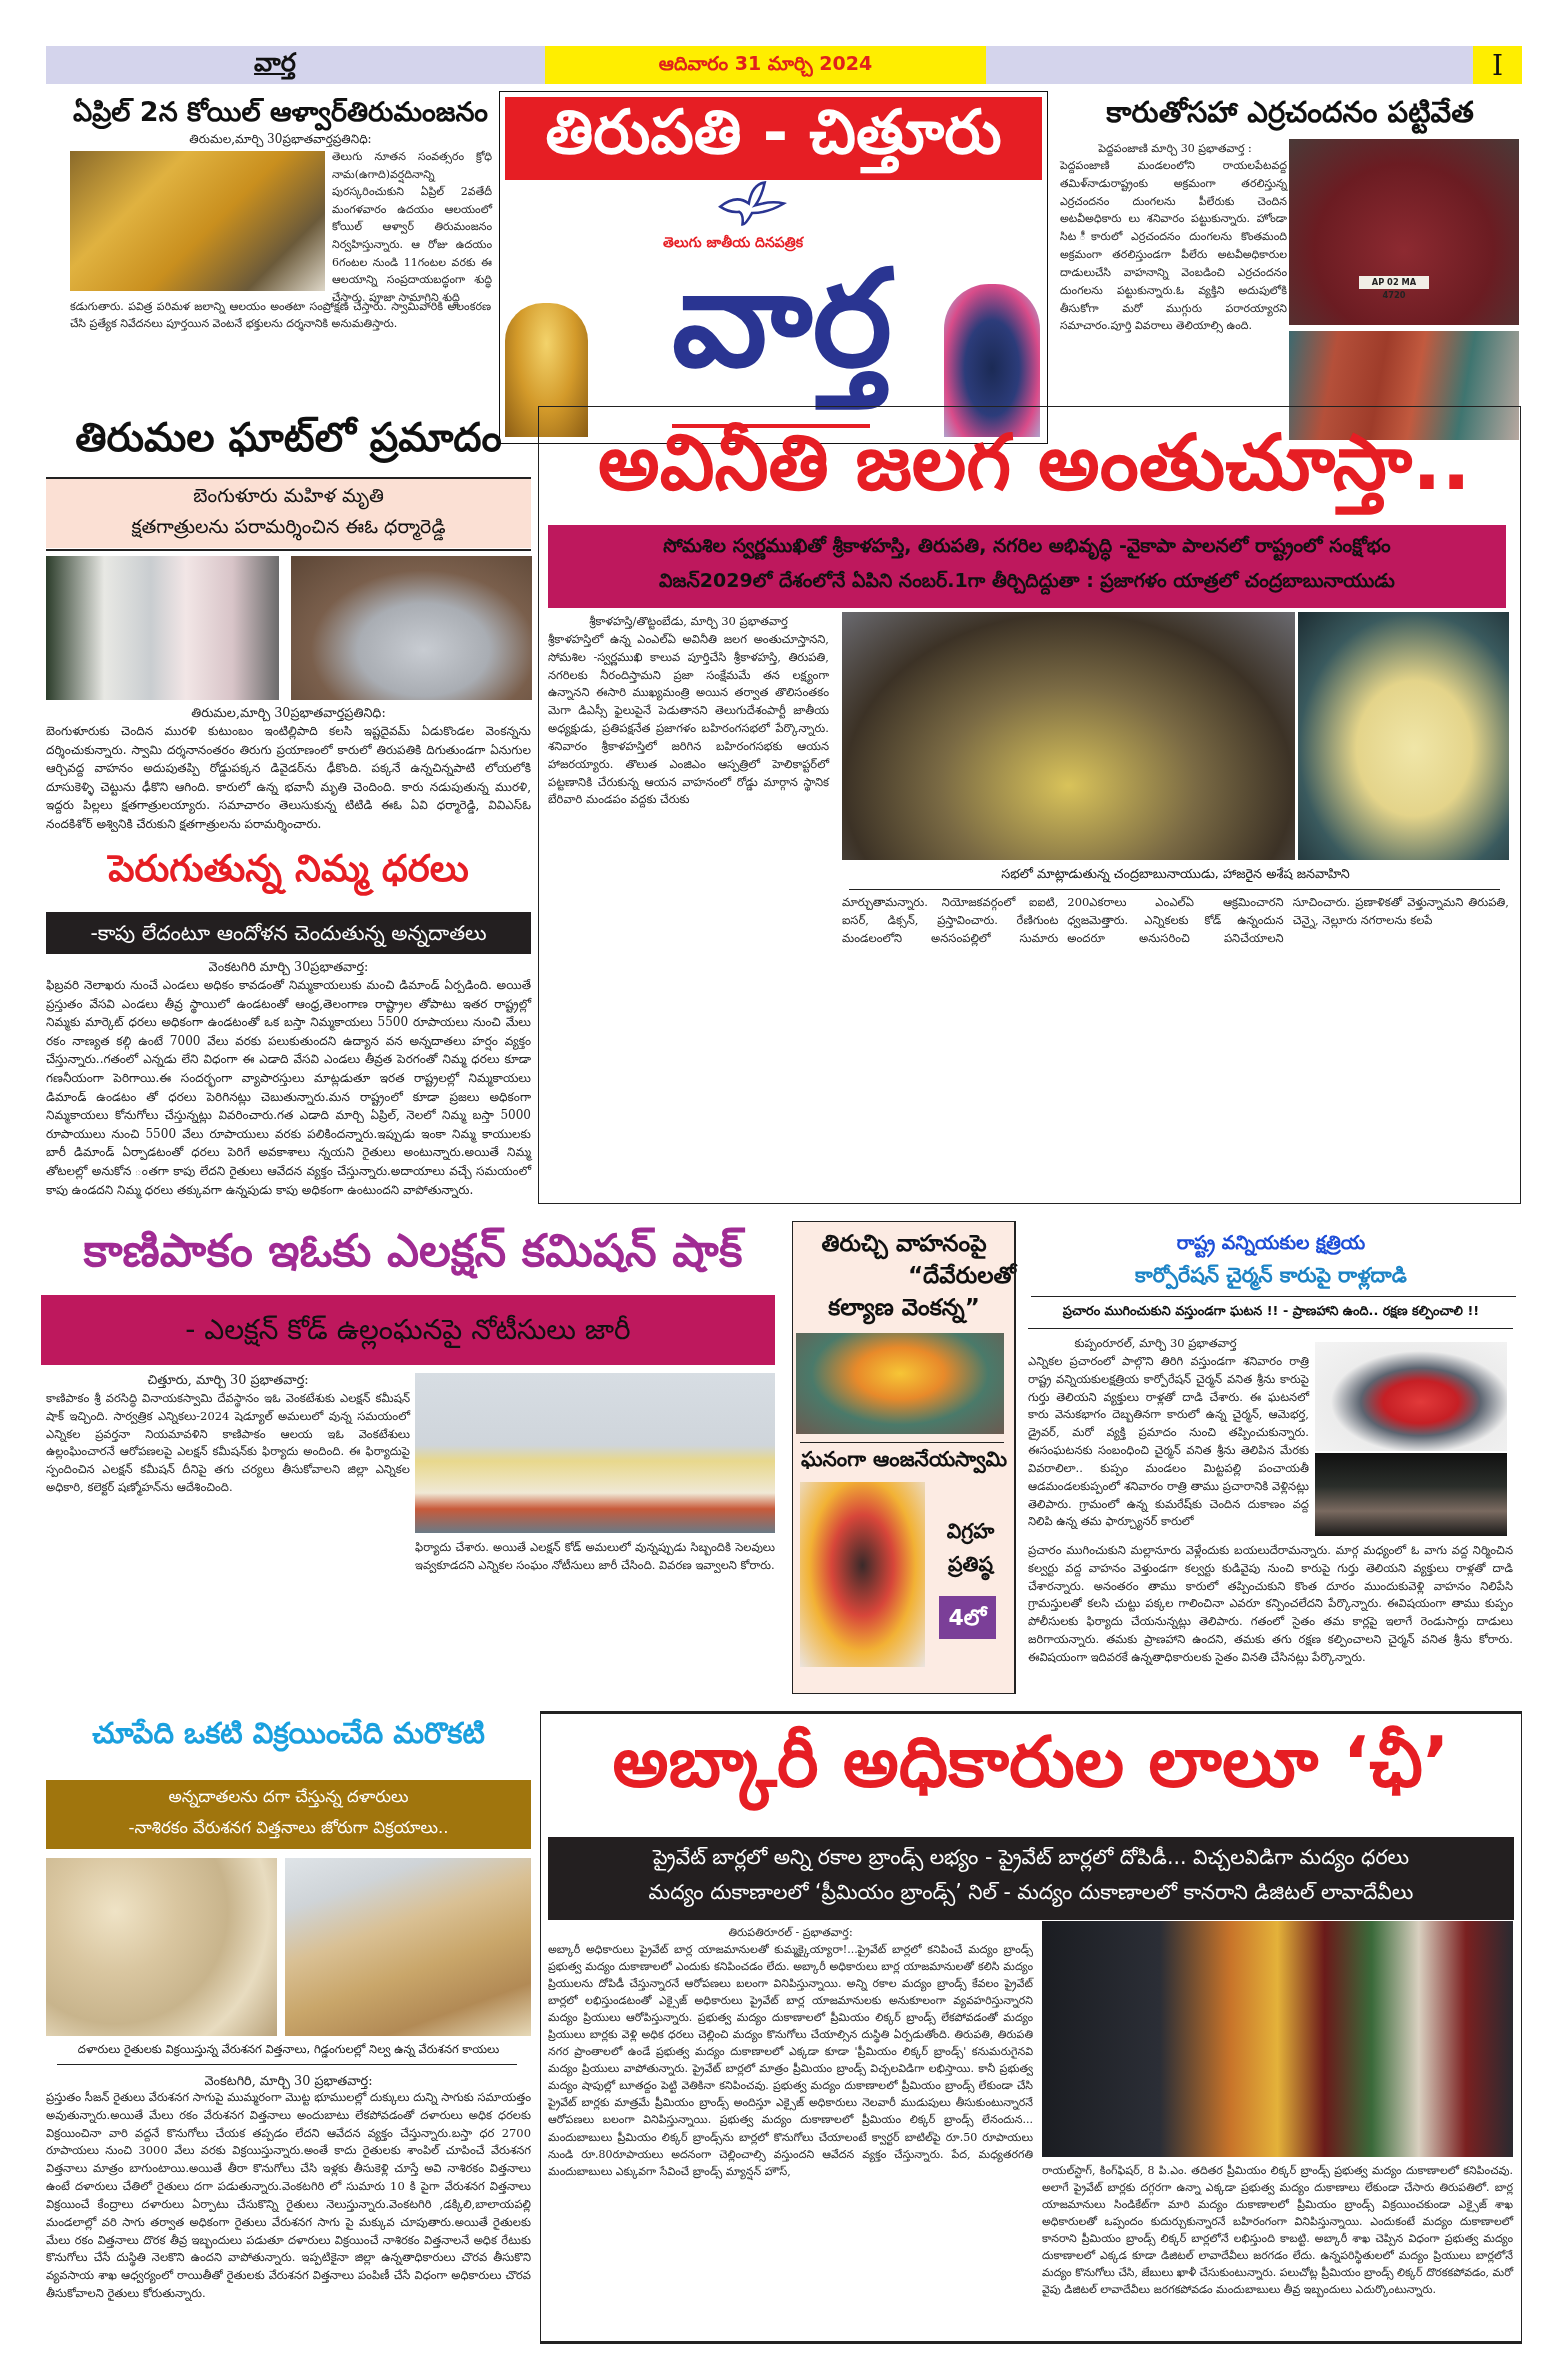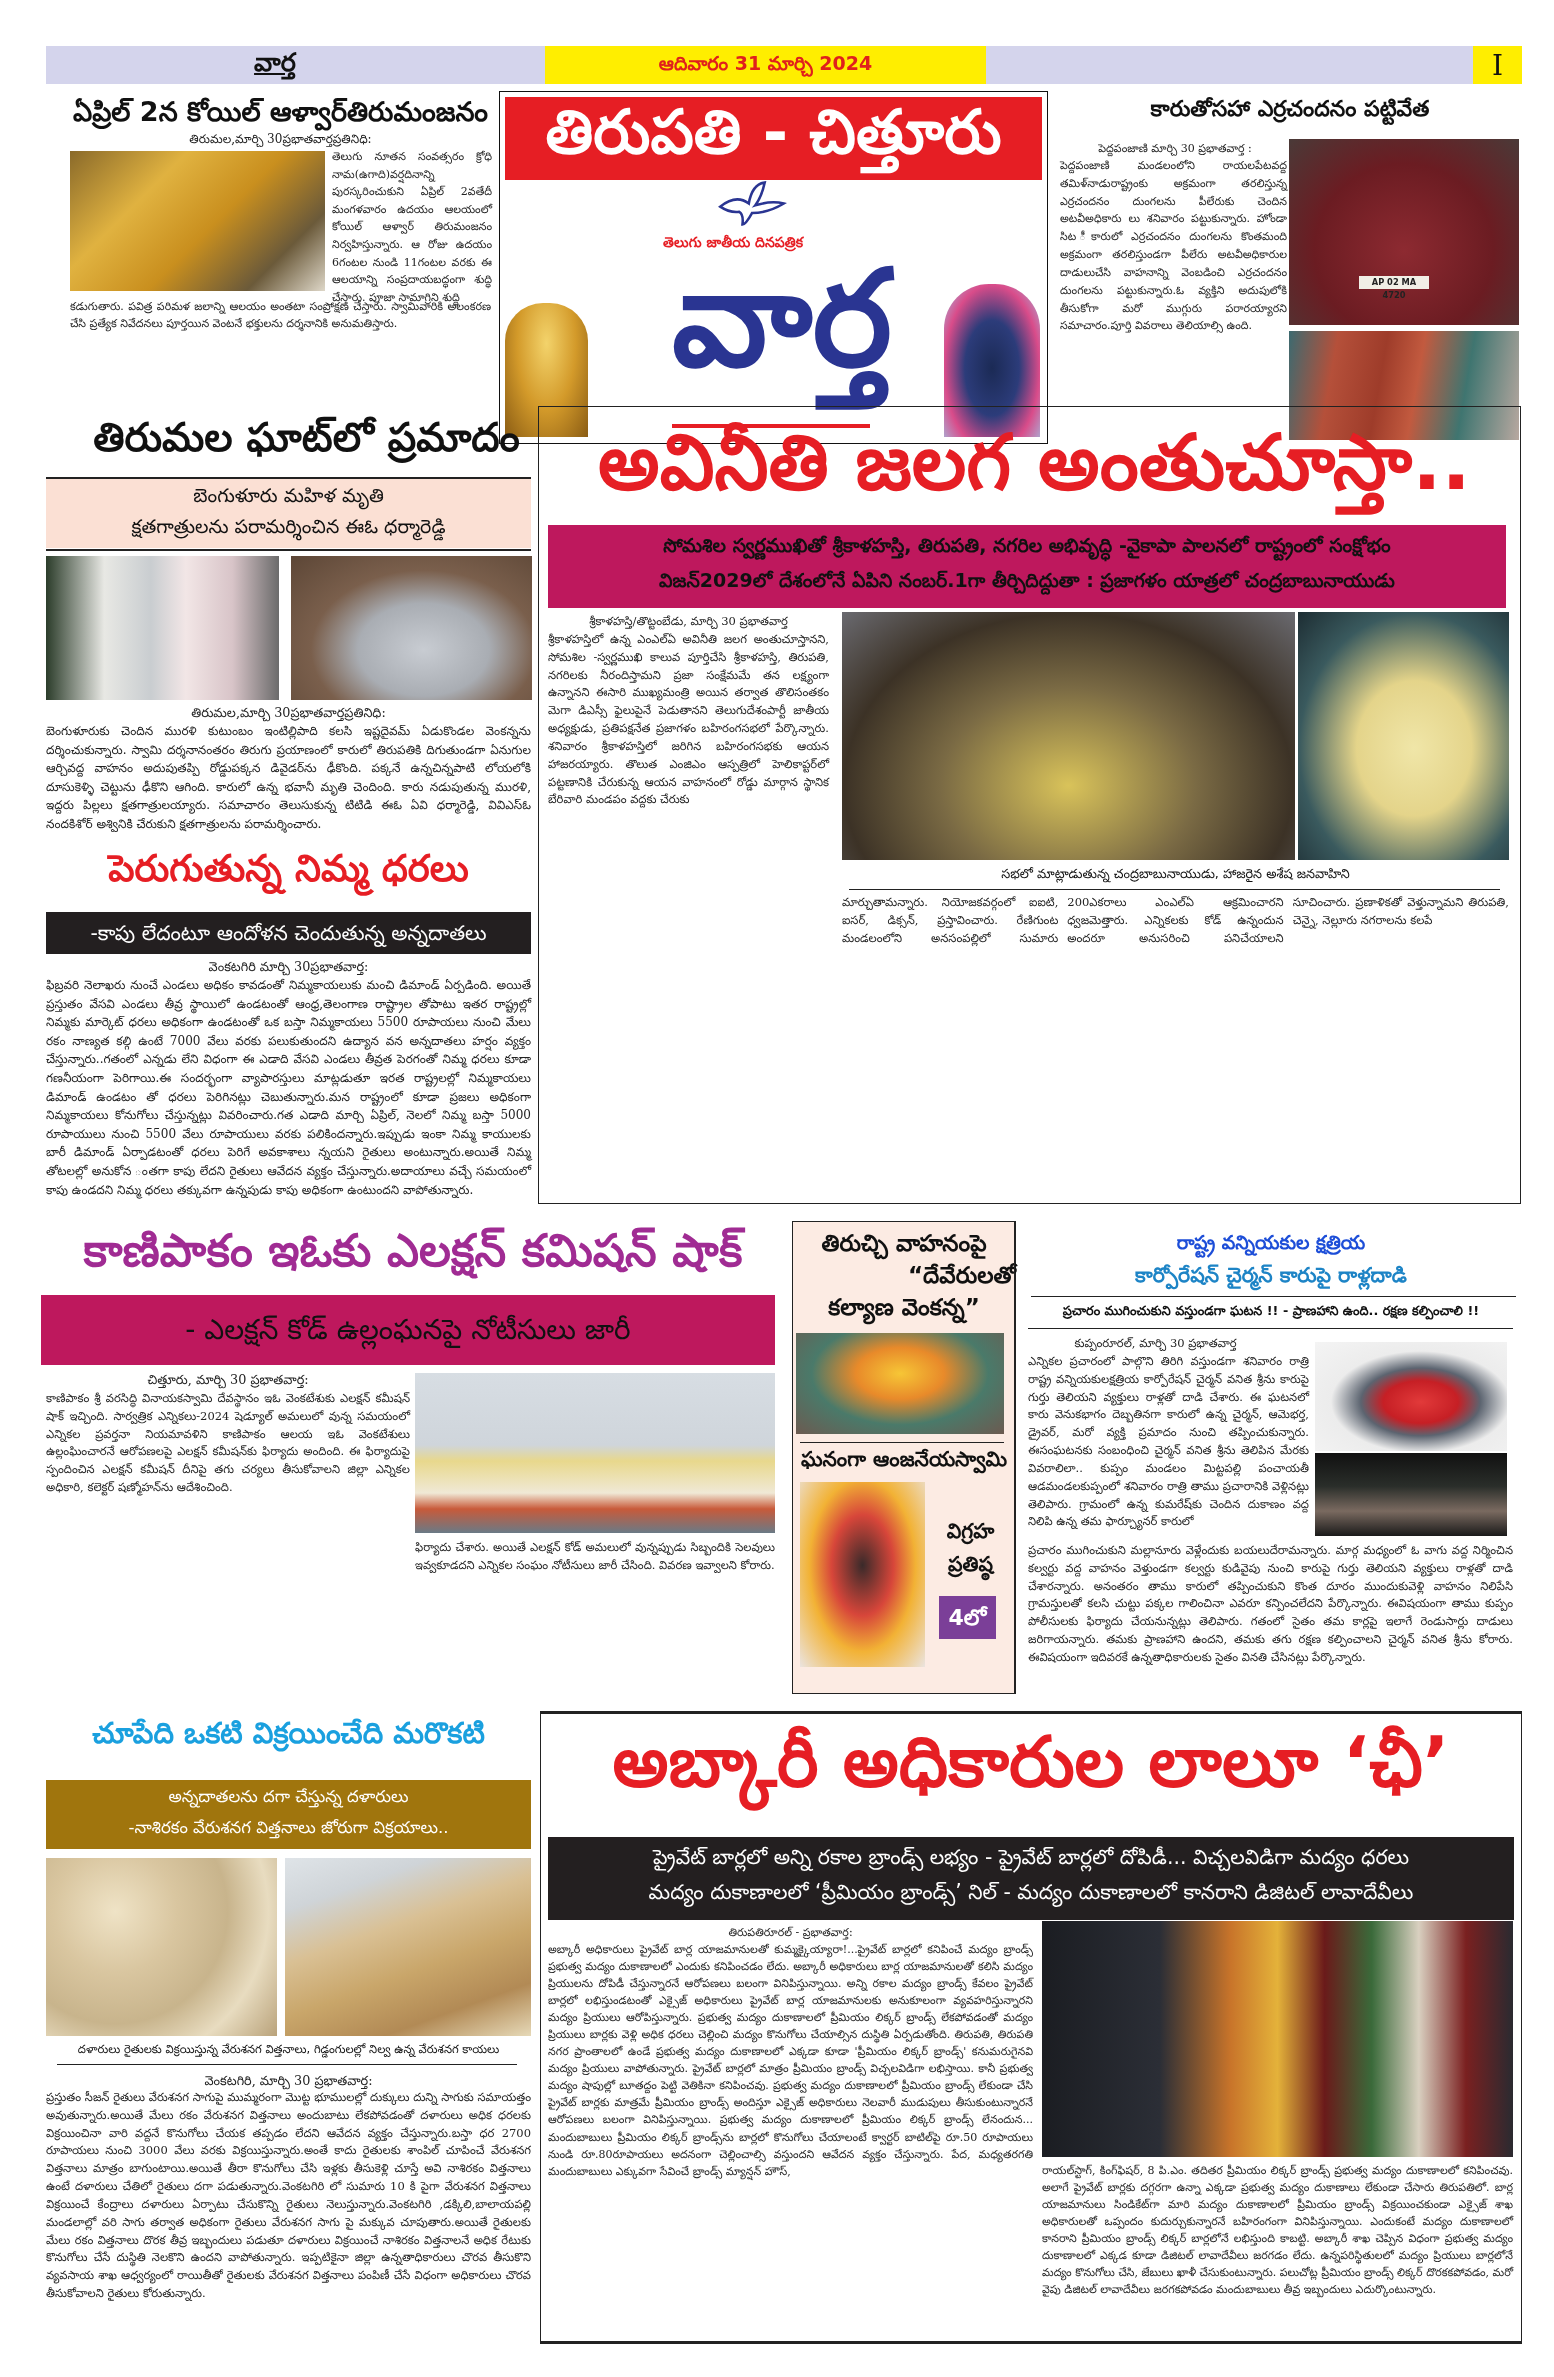--- a/index.html
+++ b/index.html
@@ -50,29 +50,29 @@
   <div class="mast-logo">వార్త</div>
   <div class="abs" style="left:217px;top:89px;width:70px;height:45px;">
     <svg width="70" height="45" viewBox="0 0 110 70">
         <path d="M5 40 Q30 20 50 35 Q55 5 75 2 Q70 25 60 38 Q85 30 105 35 Q80 50 55 50 Q45 68 40 68 Q42 52 35 48 Q20 50 5 40Z" fill="#fff" stroke="#2a3592" stroke-width="4"></path>
       </svg>
   </div>
   <div class="mast-underline"></div>
   <div class="photo" style="left:444px;top:192px;width:96px;height:153px;background:radial-gradient(ellipse at 50% 55%,#1b2a55 0%,#2c3c7a 40%,#d94c8a 70%,#9fc6e8 100%);border-radius:45px 45px 0 0;"></div>
 </div>
 
-<div class="abs hl" style="left:1060px;top:97px;width:460px;font-size:22px;">కారుతోసహా ఎర్రచందనం పట్టివేత</div>
+<div class="abs hl" style="left:1060px;top:97px;width:460px;font-size:29px;">కారుతోసహా ఎర్రచందనం పట్టివేత</div>
 <div class="abs dateline" style="left:1060px;top:142px;width:230px;font-size:11px;">పెద్దపంజాణి మార్చి 30 ప్రభాతవార్త :</div>
 <div class="abs body-text" style="left:1060px;top:157px;width:227px;font-size:11px;line-height:1.62;">పెద్దపంజాణి మండలంలోని రాయలపేటవద్ద తమిళ్‌నాడురాష్ట్రంకు అక్రమంగా తరలిస్తున్న ఎర్రచందనం దుంగలను పీలేరుకు చెందిన అటవీఅధికారు లు శనివారం పట్టుకున్నారు. హోండా సిట ీకారులో ఎర్రచందనం దుంగలను కొంతమంది అక్రమంగా తరలిస్తుండగా పీలేరు అటవీఅధికారుల దాడులుచేసి వాహనాన్ని వెంబడించి ఎర్రచందనం దుంగలను పట్టుకున్నారు.ఓ వ్యక్తిని అదుపులోకి తీసుకోగా మరో ముగ్గురు పరారయ్యారని సమాచారం.పూర్తి వివరాలు తెలియాల్సి ఉంది.</div>
 <div class="photo" style="left:1289px;top:139px;width:230px;height:186px;background:radial-gradient(ellipse at 50% 60%,#8d2a31 0%,#6b1c22 55%,#4a3a38 100%);">
   <div class="abs" style="left:70px;top:137px;width:70px;height:12.8px;background:#f1efe6;color:#222;font-size:8.3px;font-weight:bold;text-align:center;line-height:12.8px;">AP 02 MA 4720</div>
 </div>
 <div class="photo" style="left:1289px;top:331px;width:230px;height:109px;background:linear-gradient(100deg,#3c6a70 0%,#b5503a 20%,#9e3c2a 40%,#c25a3f 55%,#3f7570 75%,#b8a8a0 100%);"></div>
 
-<div class="abs hl" style="left:64px;top:415px;width:485px;font-size:40px;">తిరుమల ఘాట్‌లో ప్రమాదం</div>
+<div class="abs hl" style="left:46px;top:415px;width:485px;font-size:40px;">తిరుమల ఘాట్‌లో ప్రమాదం</div>
 <div class="rule" style="left:46px;top:477px;width:485px;"></div>
 <div class="abs peach" style="left:46px;top:479px;width:485px;height:69px;"></div>
 <div class="abs hl" style="left:46px;top:485px;width:485px;font-size:19px;font-weight:normal;">బెంగుళూరు మహిళ మృతి</div>
 <div class="abs hl" style="left:46px;top:516px;width:485px;font-size:19px;font-weight:normal;">క్షతగాత్రులను పరామర్శించిన ఈఓ ధర్మారెడ్డి</div>
 <div class="rule" style="left:46px;top:549px;width:485px;"></div>
 <div class="photo" style="left:46px;top:556px;width:233px;height:144px;background:linear-gradient(90deg,#2b3c2a 0%,#e8e8e4 25%,#c9cdd0 45%,#f2e6e6 60%,#d8c4c8 80%,#6b6b6b 100%);"></div>
 <div class="photo" style="left:291px;top:556px;width:241px;height:144px;background:radial-gradient(ellipse at 55% 65%,#c8ccd2 0%,#a9adb3 35%,#7a5f4c 60%,#5c4636 100%);"></div>
 <div class="abs dateline" style="left:46px;top:705px;width:485px;">తిరుమల,మార్చి 30ప్రభాతవార్తప్రతినిధి:</div>
 <div class="abs body-text" style="left:46px;top:722px;width:485px;">బెంగుళూరుకు చెందిన మురళి కుటుంబం ఇంటిల్లిపాది కలసి ఇష్టదైవమ్ ఏడుకొండల వెంకన్నను దర్శించుకున్నారు. స్వామి దర్శనానంతరం తిరుగు ప్రయాణంలో కారులో తిరుపతికి దిగుతుండగా ఏనుగుల ఆర్చివద్ద వాహనం అదుపుతప్పి రోడ్డుపక్కన డివైడర్‌ను ఢీకొంది. పక్కనే ఉన్నచిన్నపాటి లోయలోకి దూసుకెళ్ళి చెట్టును ఢీకొని ఆగింది. కారులో ఉన్న భవానీ మృతి చెందింది. కారు నడుపుతున్న మురళి, ఇద్దరు పిల్లలు క్షతగాత్రులయ్యారు. సమాచారం తెలుసుకున్న టిటిడి ఈఓ ఏవి ధర్మారెడ్డి, వివిఎస్ఓ నందకిశోర్ అశ్వినికి చేరుకుని క్షతగాత్రులను పరామర్శించారు.</div>
 

